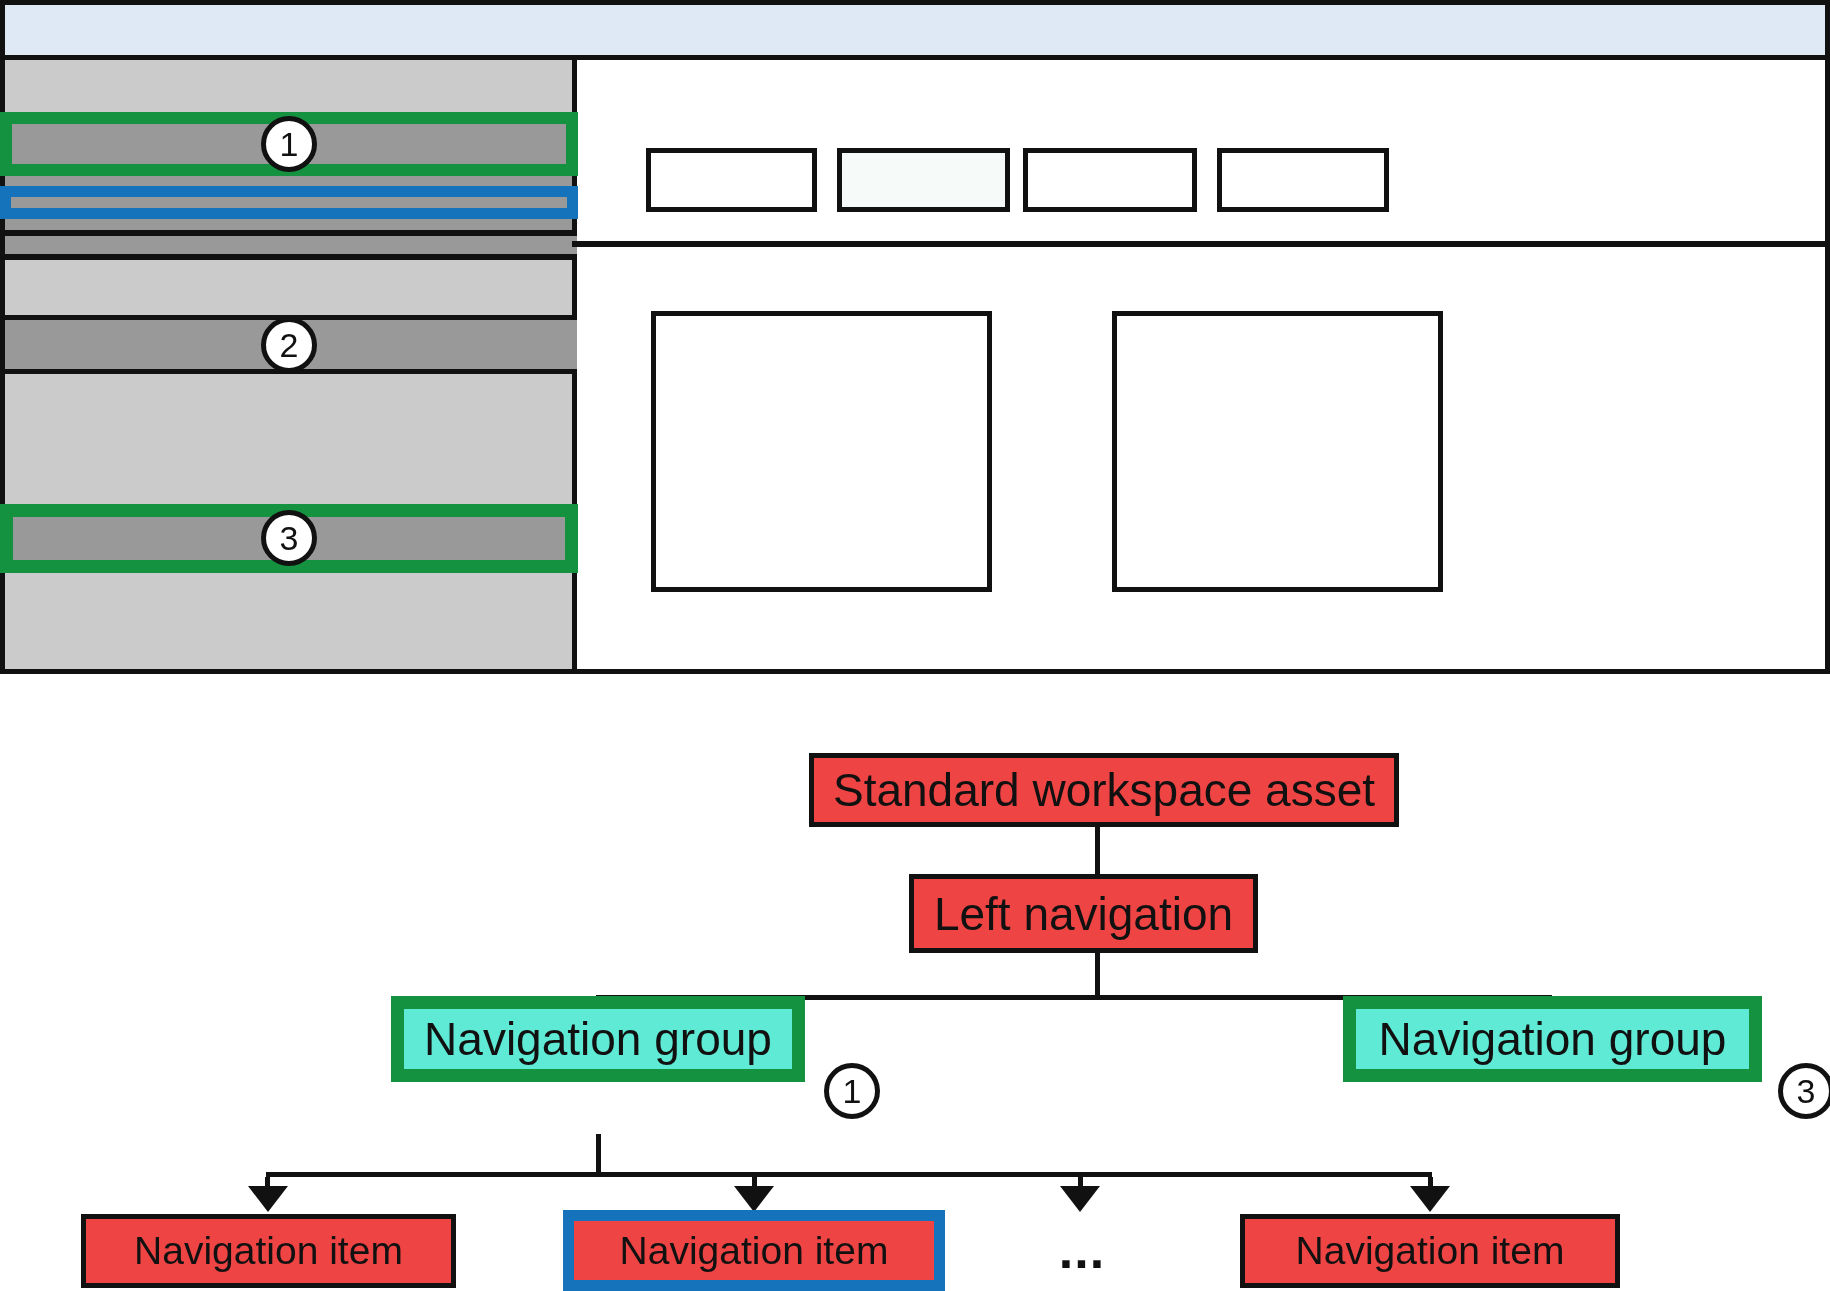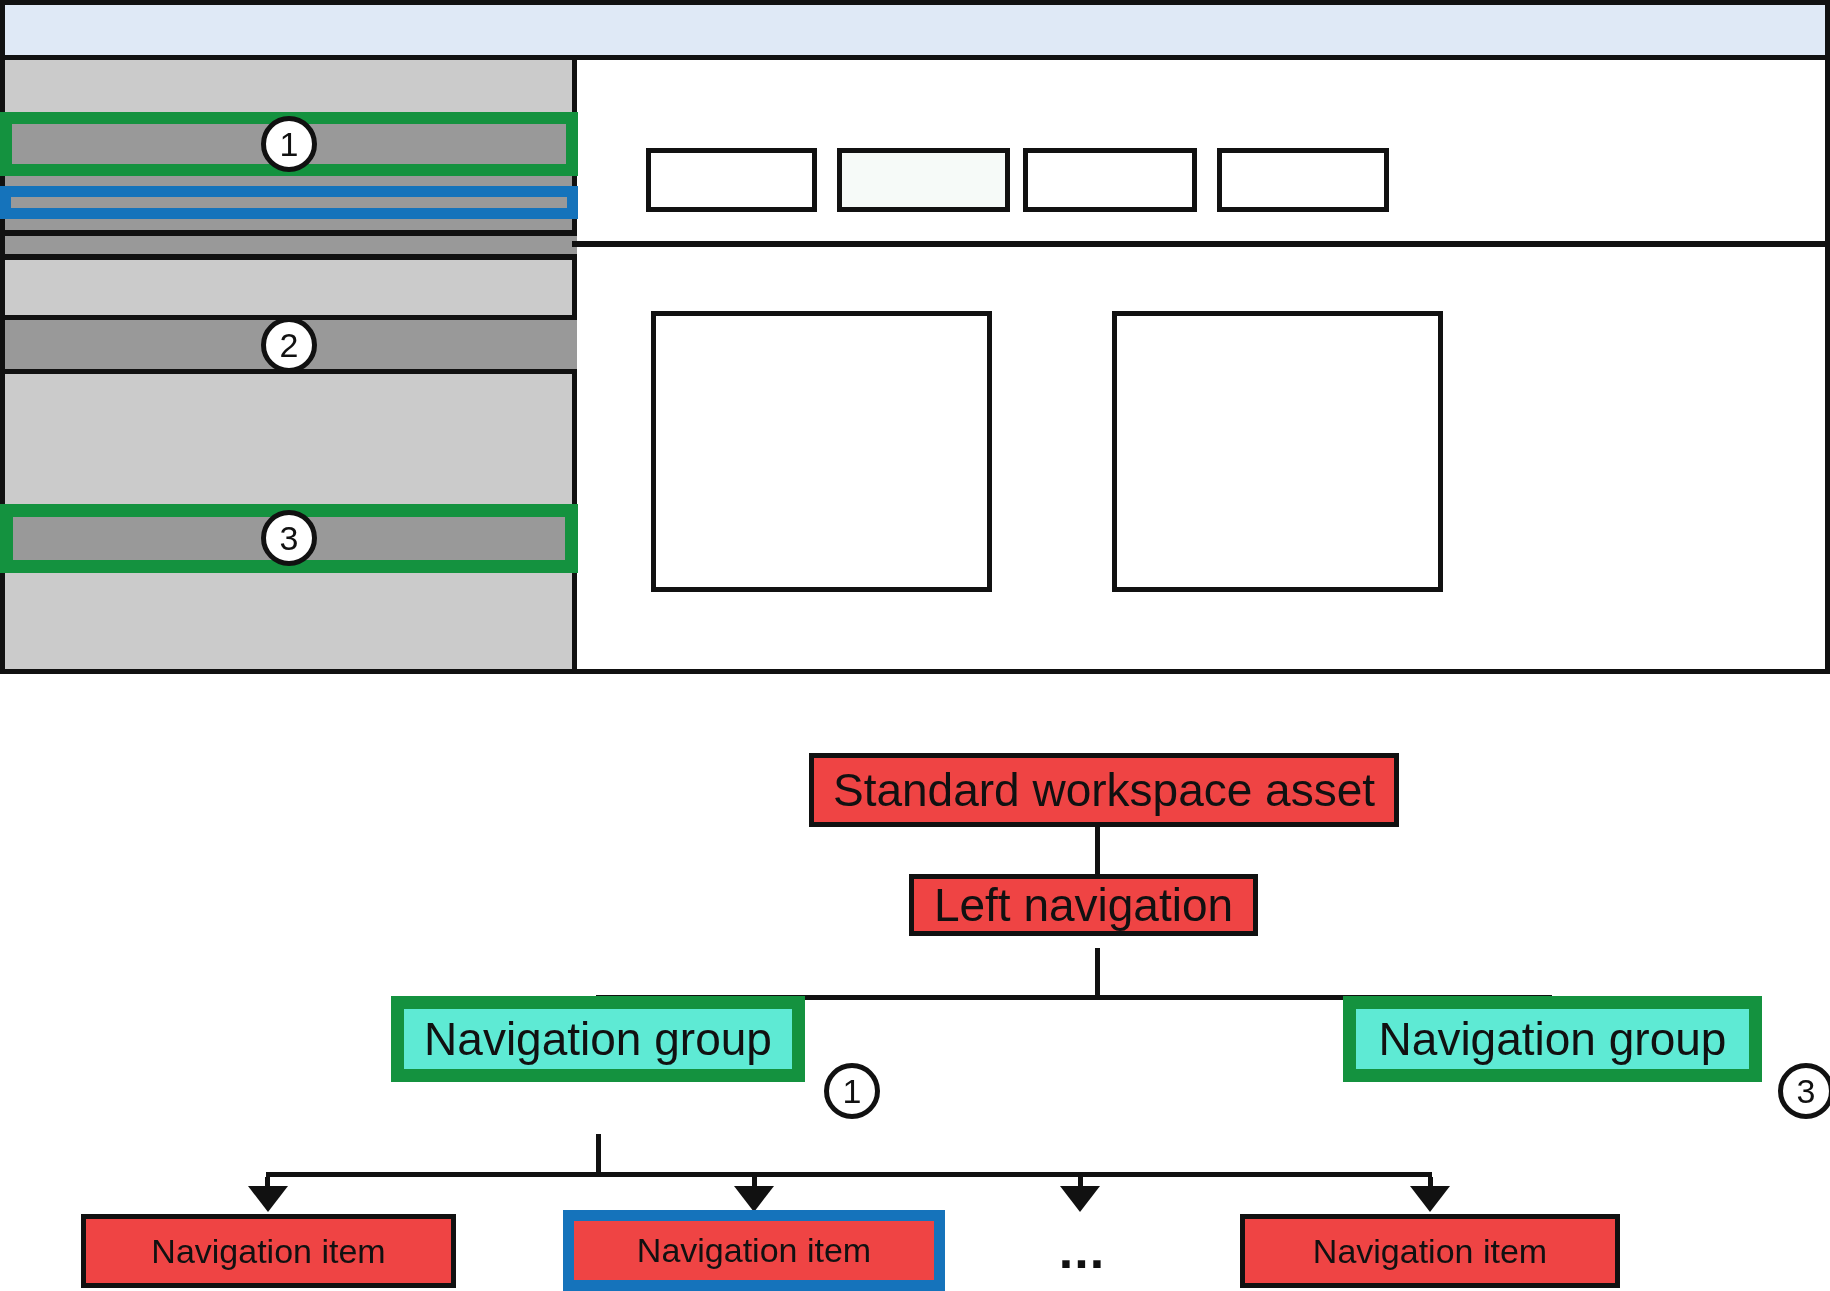--- a/index.html
+++ b/index.html
@@ -38,23 +38,23 @@
   .c1{left:261px;top:116px;} .c2{left:261px;top:317px;} .c3{left:261px;top:510px;}
   .tab{top:148px;height:64px;border:5px solid var(--line);background:#fff;}
   .t1{left:646px;width:171px;} .t2{left:837px;width:173px;background:var(--tab_highlight);}
   .t3{left:1023px;width:174px;} .t4{left:1217px;width:172px;}
   .divider{left:572px;top:241px;width:1258px;height:6px;}
   .sq{top:311px;height:281px;border:5px solid var(--line);background:#fff;}
   .sq1{left:651px;width:341px;} .sq2{left:1112px;width:331px;}
   
   .dbox{border:5px solid var(--line);background:#ef4444;display:flex;align-items:center;justify-content:center;}
   .dbox span{position:static;}
-  .txt46{font-size:46px;} .txt44{font-size:34px;}
+  .txt46{font-size:46px;} .txt44{font-size:39px;}
   .std{left:809px;top:753px;width:590px;height:74px;}
-  .leftnav{left:909px;top:874px;width:349px;height:62px;}
+  .leftnav{left:909px;top:874px;width:349px;height:79px;}
   .v1{left:1095px;top:827px;width:5px;height:47px;}
   .v2{left:1095px;top:948px;width:5px;height:47px;}
   .ghline{left:596px;top:995px;width:956px;height:5px;}
   .gstemL{left:596px;top:1000px;width:5px;height:24px;}
   .gstemR{left:1547px;top:1000px;width:5px;height:24px;}
   .arrow{width:0;height:0;border-left:20px solid transparent;border-right:20px solid transparent;
          border-top:26px solid var(--line);background:none;}
   .arrL{left:578px;top:1022px;} .arrR{left:1529px;top:1022px;}
   .gbox{top:996px;height:86px;border:13px solid var(--green);background:#5eead4;display:flex;align-items:center;justify-content:center;}
   .gboxL{left:391px;width:414px;} .gboxR{left:1343px;width:419px;}

